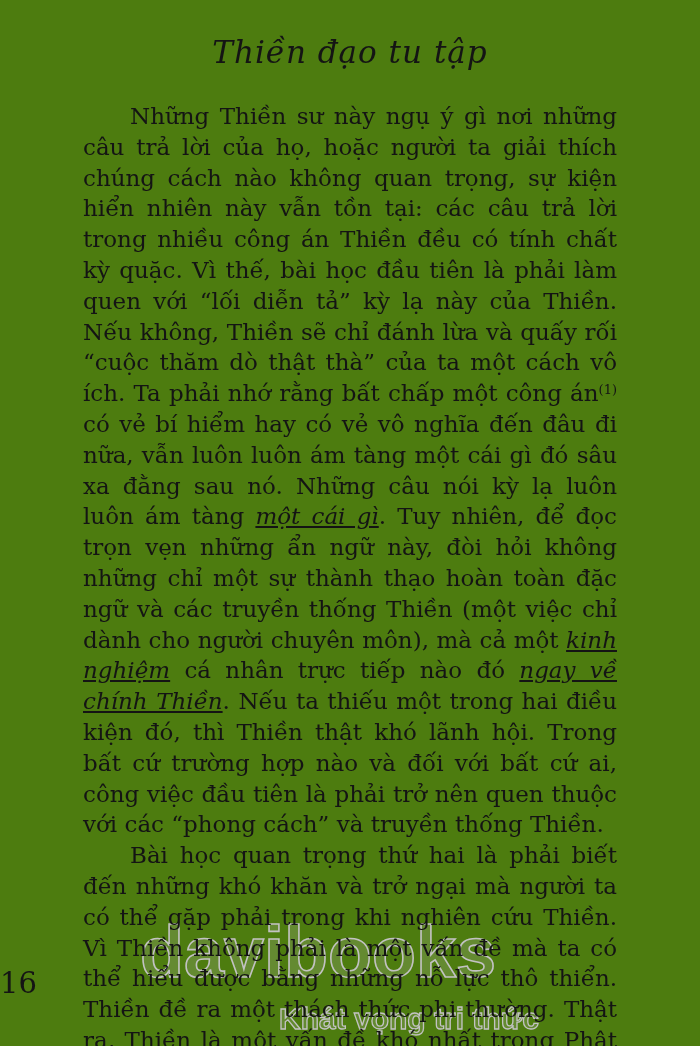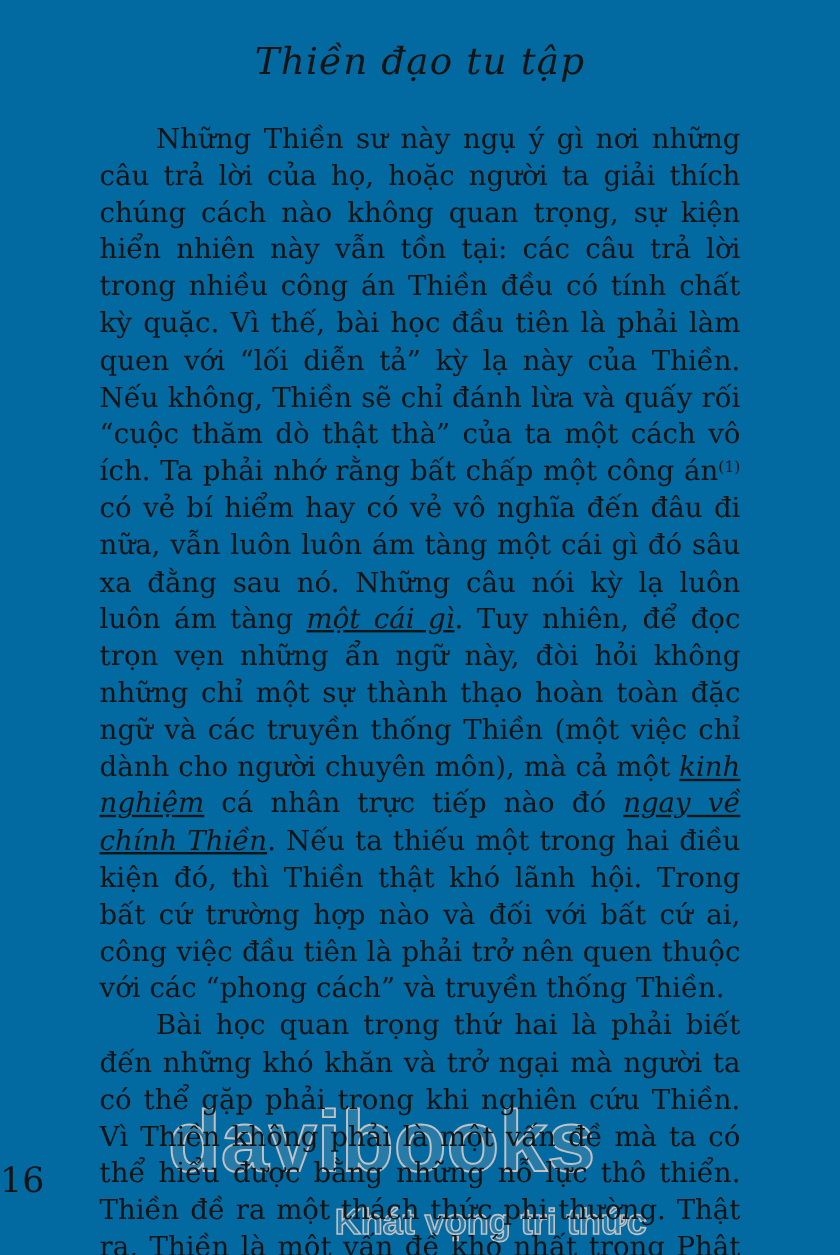--- a/index.html
+++ b/index.html
@@ -4,21 +4,21 @@
 <style>
   html, body {
     margin: 0;
     padding: 0;
     background: #ffffff;
   }
   .page {
     position: relative;
     width: 700px;
     height: 1046px;
-    background: #0369a1;
+    background: #4d7c0f;
     overflow: hidden;
     font-family: "DejaVu Serif", serif;
     color: #141414;
   }
   .page-title {
     position: absolute;
     top: 34px;
     left: 0;
     right: 0;
     margin: 0;

